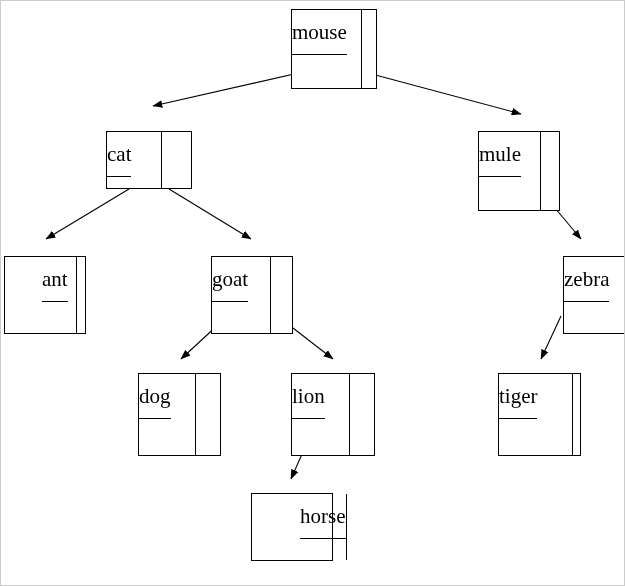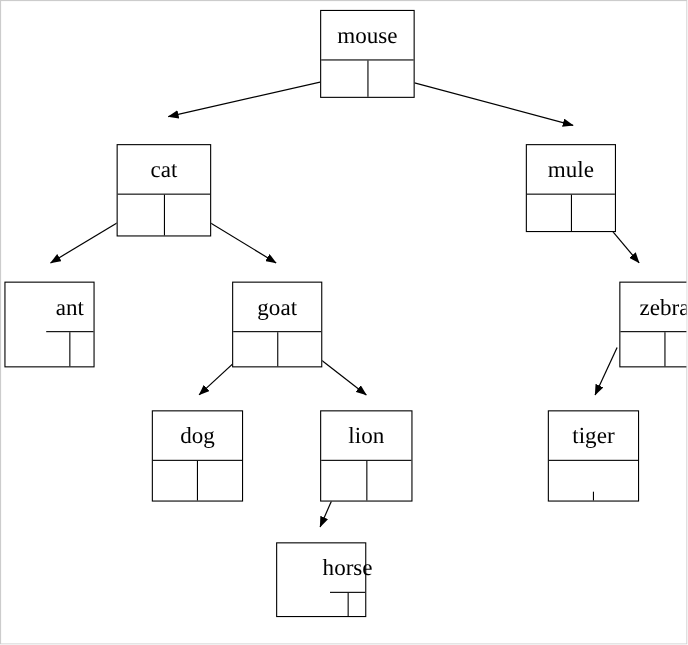--- a/index.html
+++ b/index.html
@@ -24,21 +24,21 @@
     width: 625px;
     height: 586px;
     pointer-events: none;
   }
   .node {
     position: absolute;
     box-sizing: border-box;
     border: 1.4px solid #000000;
     background: #ffffff;
     display: flex;
-    flex-direction: column;
+    flex-direction: row;
   }
   .node-label {
     flex: 0 0 auto;
     height: 44px;
     display: flex;
     align-items: center;
     justify-content: center;
     font-size: 21px;
     color: #000000;
     border-bottom: 1.4px solid #000000;
@@ -83,21 +83,21 @@
   </svg>
 
   <div id="node-layer">
       <div class="node" style="left: 290px; top: 8px; width: 86px; height: 80px;">
         <div class="node-label">mouse</div>
         <div class="node-cells">
           <div class="cell left"></div>
           <div class="cell right"></div>
         </div>
       </div>
-      <div class="node" style="left: 105px; top: 130px; width: 86px; height: 84px;">
+      <div class="node" style="left: 105px; top: 130px; width: 86px; height: 58px;">
         <div class="node-label">cat</div>
         <div class="node-cells">
           <div class="cell left"></div>
           <div class="cell right"></div>
         </div>
       </div>
       <div class="node" style="left: 477px; top: 130px; width: 82px; height: 80px;">
         <div class="node-label">mule</div>
         <div class="node-cells">
           <div class="cell left"></div>

